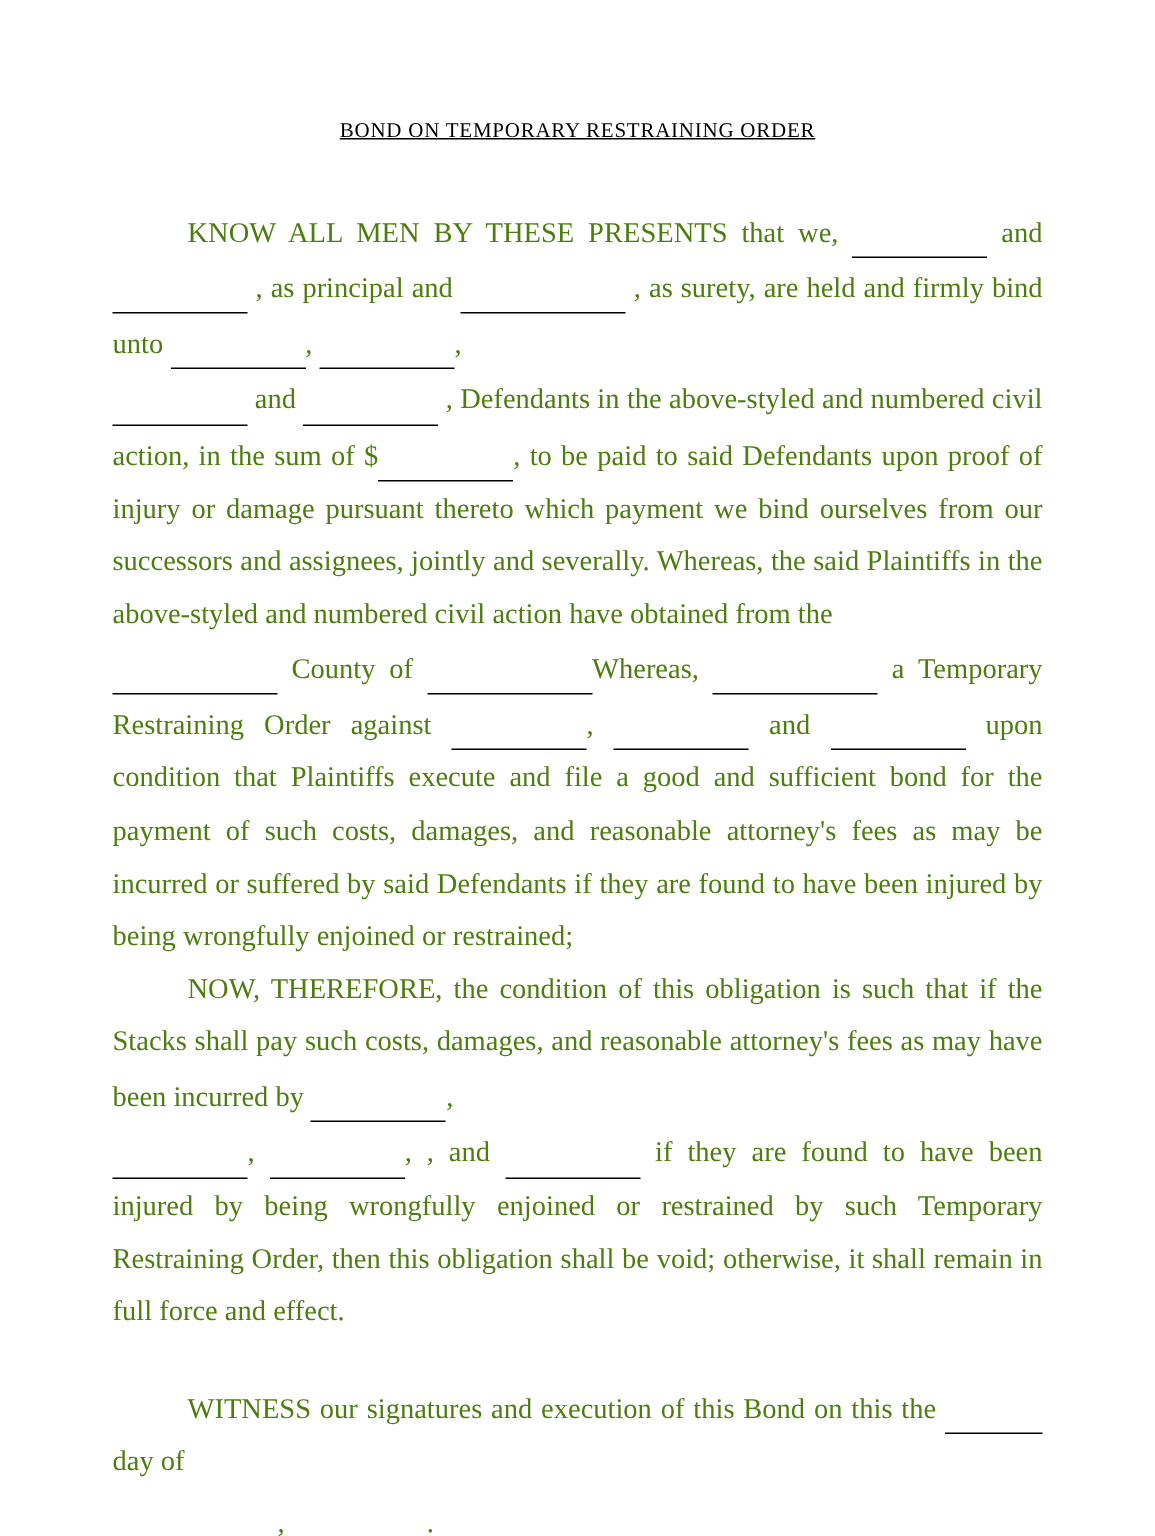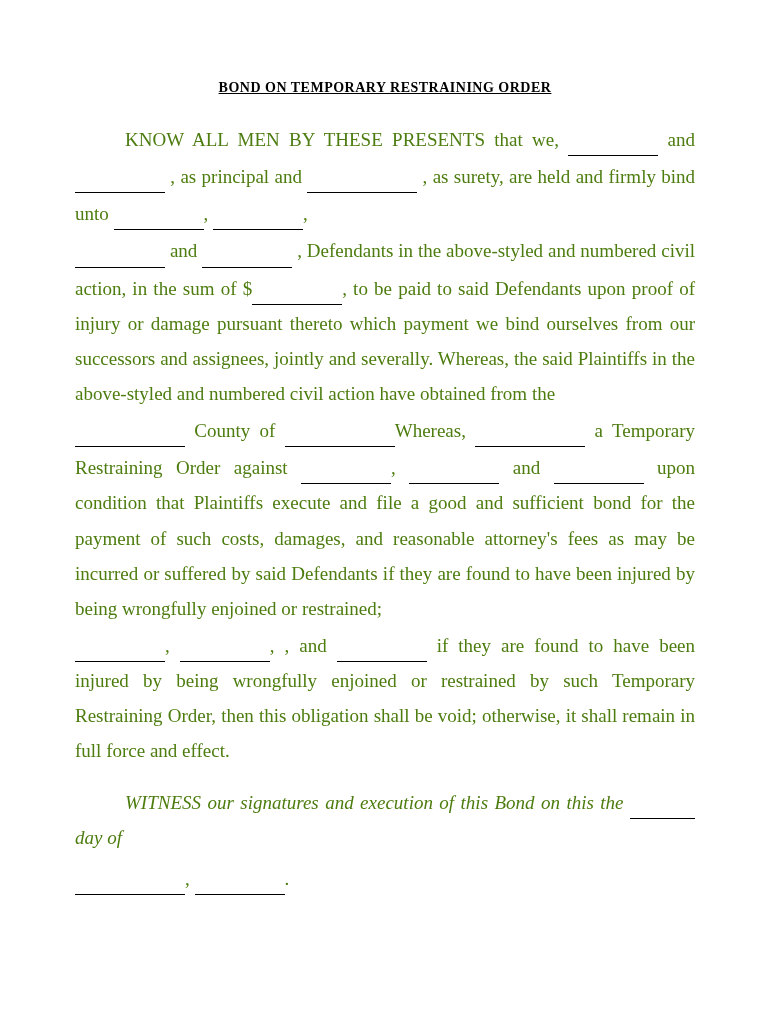--- a/index.html
+++ b/index.html
@@ -21,23 +21,23 @@
       width: 770px;
       min-height: 1024px;
       background: #ffffff;
       padding: 80px 75px 80px 75px;
       position: relative;
     }
 
     .title {
       text-align: center;
       font-size: 14px;
-      font-weight: bold;
+      font-weight: normal;
       text-decoration: underline;
-      margin-bottom: 24px;
+      margin-bottom: 40px;
       letter-spacing: 0.5px;
     }
 
     .body-text {
       font-size: 19px;
       line-height: 1.85;
       text-align: justify;
       color: #4d7c0f;
     }
 
@@ -63,22 +63,21 @@
 
     .blank-md {
       min-width: 90px;
     }
 
     .blank-lg {
       min-width: 110px;
     }
 
     .witness-line {
-      margin-top: 14px;
-      font-style: italic;
+      margin-top: 28px;
     }
 
     .date-line {
       margin-top: 4px;
     }
   </style>
 </head>
 <body>
 
 <div class="page">
@@ -112,20 +111,24 @@
       <span class="blank blank-lg">&nbsp;</span><span>Whereas,</span>
       <span class="blank blank-lg">&nbsp;</span>
       <span>a Temporary Restraining Order against</span>
       <span class="blank blank-md">&nbsp;</span><span>,</span>
       <span class="blank blank-md">&nbsp;</span>
       <span>and</span>
       <span class="blank blank-md">&nbsp;</span>
       <span>upon condition that Plaintiffs execute and file a good and sufficient bond for the payment of such costs, damages, and reasonable attorney's fees as may be incurred or suffered by said Defendants if they are found to have been injured by being wrongfully enjoined or restrained;</span>
     </p>
 
+    <p class="paragraph indent" style="margin-top:0;">
+      <span>NOW, THEREFORE, the condition of this obligation is such that if the Stacks shall pay such costs, damages, and reasonable attorney's fees as may have been incurred by</span>
+      <span class="blank blank-md">&nbsp;</span><span>,</span>
+    </p>
 
     <p class="paragraph">
       <span class="blank blank-md">&nbsp;</span><span>,</span>
       <span class="blank blank-md">&nbsp;</span><span>,</span>
       <span>, and</span>
       <span class="blank blank-md">&nbsp;</span>
       <span>if they are found to have been injured by being wrongfully enjoined or restrained by such Temporary Restraining Order, then this obligation shall be void; otherwise, it shall remain in full force and effect.</span>
     </p>
 
     <p class="paragraph indent witness-line">

